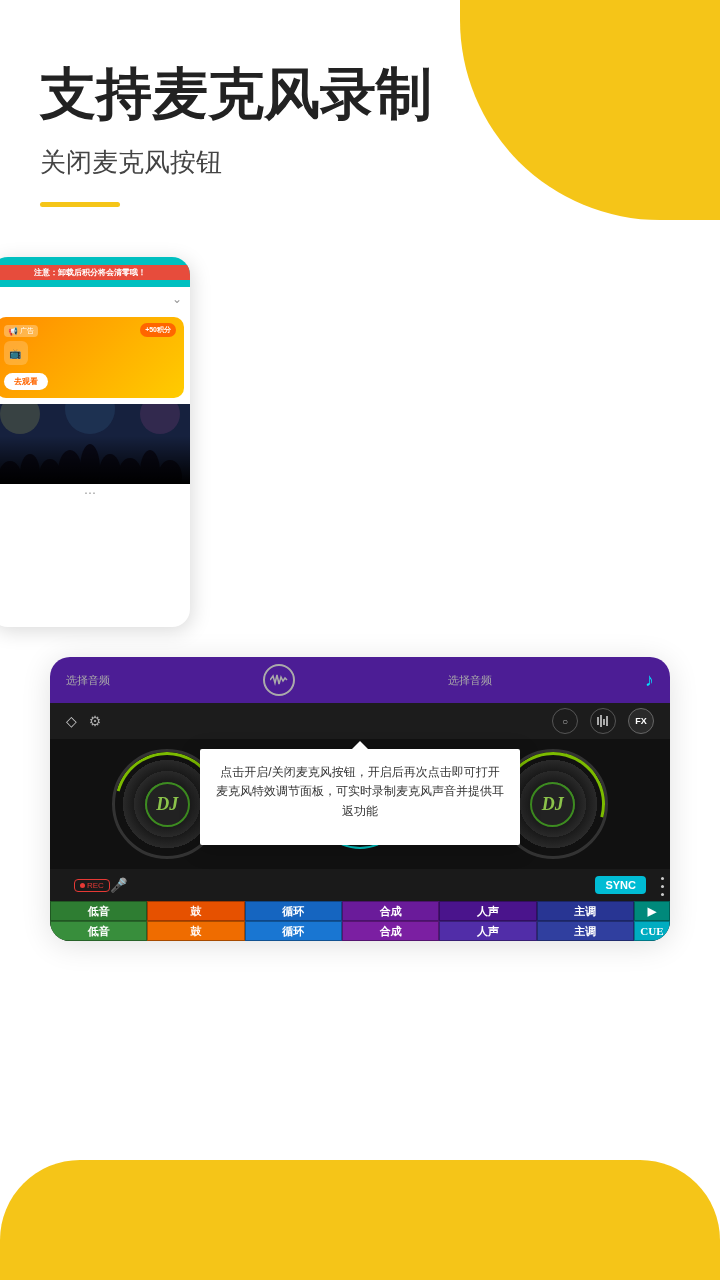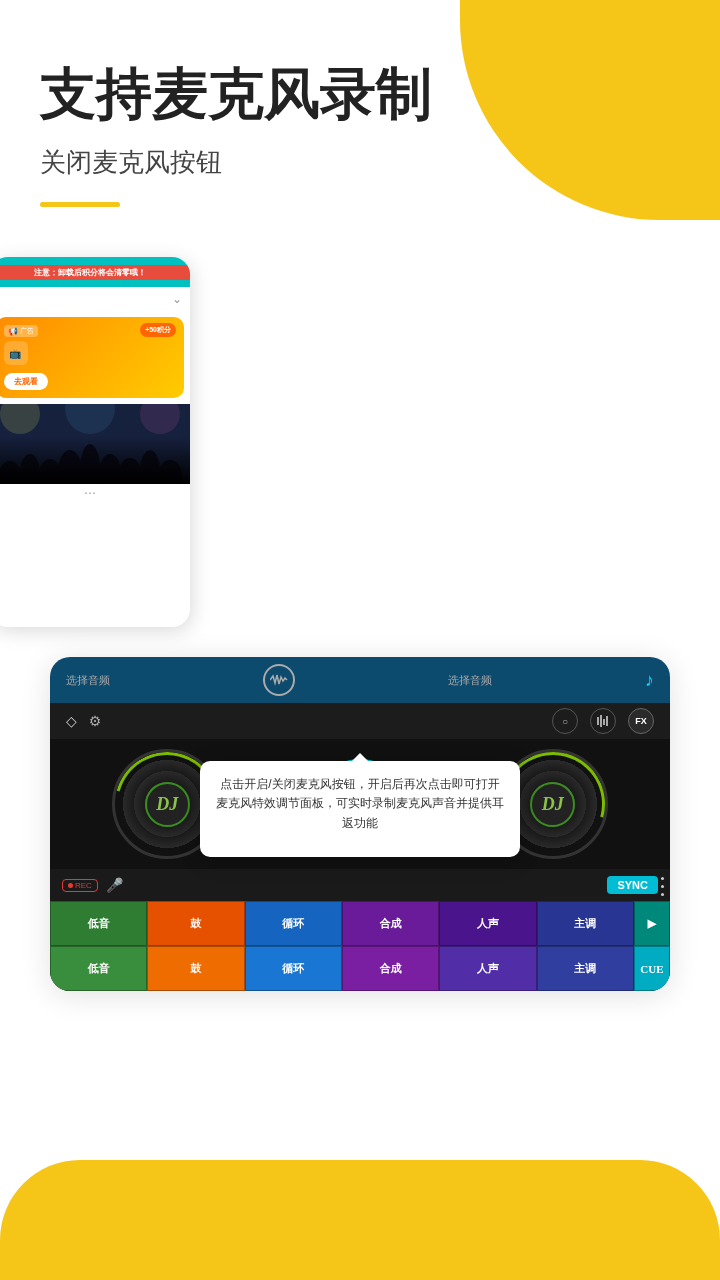--- a/index.html
+++ b/index.html
@@ -212,21 +212,21 @@
       background: #fff;
       border-radius: 20px;
       box-shadow: 0 4px 30px rgba(0,0,0,0.12);
       overflow: hidden;
       margin: 0 auto;
       position: relative;
     }
 
     
     .dj-header {
-      background: #0c4a6e;
+      background: #4c1d95;
       height: 46px;
       display: flex;
       align-items: center;
       justify-content: space-between;
       padding: 0 16px;
     }
 
     .dj-header .header-btn {
       color: #aaa;
       font-size: 11px;
@@ -354,26 +354,26 @@
       width: 30px;
       height: 30px;
       border-radius: 50%;
       background: #1a1a1a;
       border: 1px solid #555;
     }
 
     
     .tooltip-dialog {
       position: absolute;
-      top: 22px;
+      top: 10px;
       left: 50%;
       transform: translateX(-50%);
       width: 320px;
       background: #fff;
-      border-radius: 10px;
+      border-radius: 2px;
       padding: 14px 16px;
       z-index: 10;
       box-shadow: 0 4px 20px rgba(0,0,0,0.25);
     }
 
     .tooltip-dialog .dialog-text {
       font-size: 12px;
       color: #333;
       line-height: 1.6;
       text-align: center;
@@ -398,22 +398,21 @@
       border-right: 8px solid transparent;
       border-bottom: 8px solid #fff;
     }
 
     
     .dj-rec-row {
       background: #1a1a1a;
       height: 32px;
       display: flex;
       align-items: center;
-      padding: 0 12px;
-      gap: 8px;
+      padding: 0 24px;
     }
 
     .rec-badge {
       background: #1a1a1a;
       border: 1px solid #e53935;
       border-radius: 4px;
       padding: 1px 5px;
       font-size: 8px;
       color: #e53935;
       display: flex;
@@ -445,21 +444,21 @@
 
     
     .effects-row {
       display: flex;
       background: #111;
       overflow: hidden;
     }
 
     .effect-btn {
       flex: 1;
-      height: 45px;
+      height: 20px;
       display: flex;
       align-items: center;
       justify-content: center;
       font-size: 11px;
       font-weight: bold;
       color: #fff;
       border: 0.5px solid rgba(0,0,0,0.3);
     }
 
     

